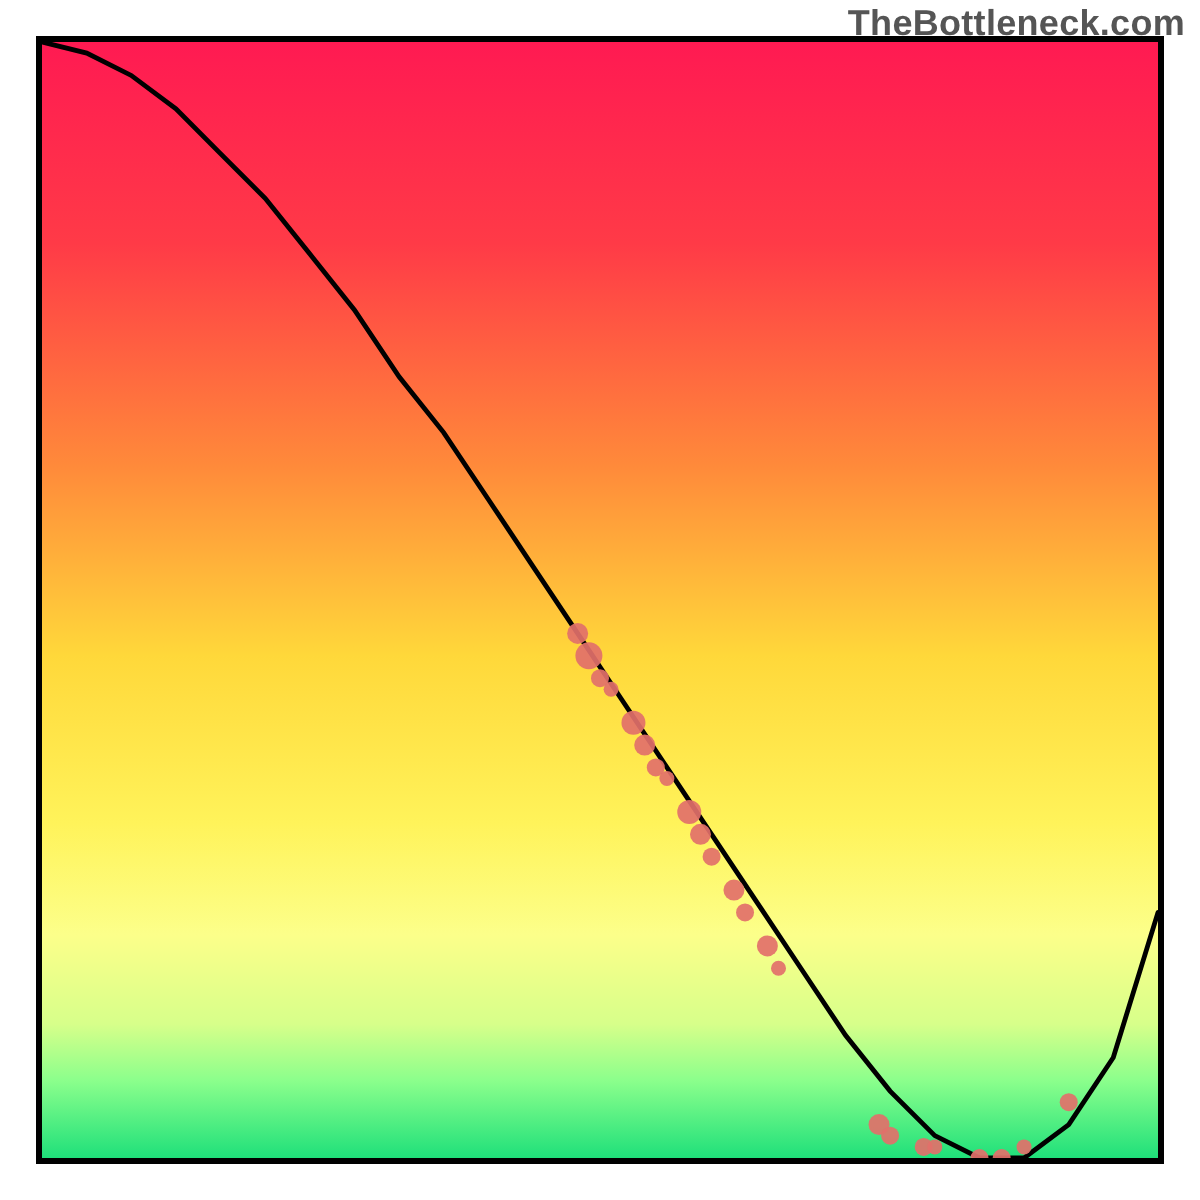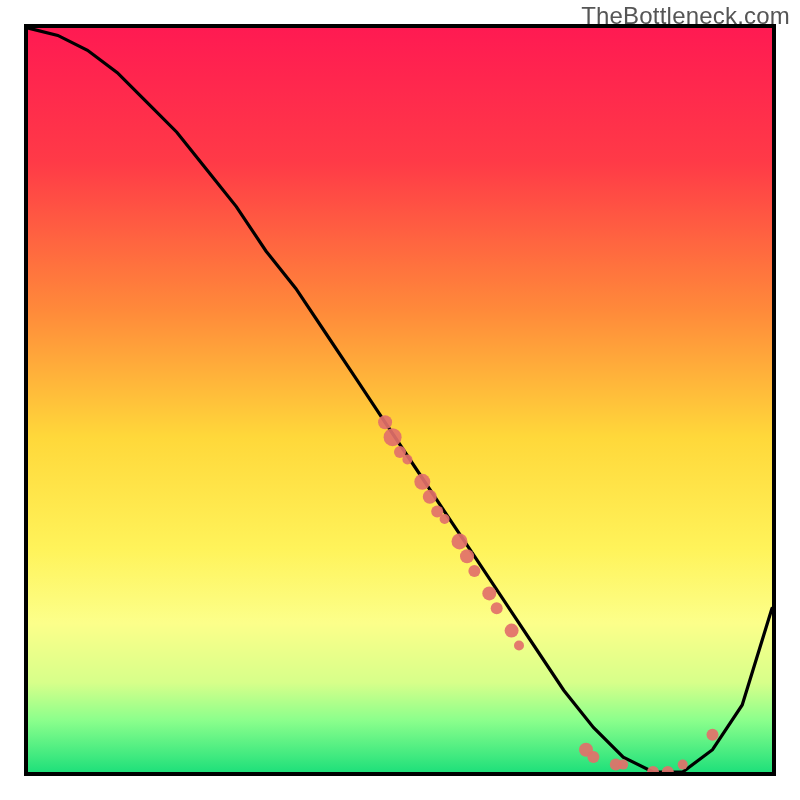--- a/index.html
+++ b/index.html
@@ -13,21 +13,21 @@
   .stage {
     position: relative;
     width: 800px;
     height: 800px;
   }
   .watermark {
     position: absolute;
     top: 2px;
     right: 10px;
     font-size: 24px;
-    font-weight: 400;
+    font-weight: 700;
     color: #555555;
     letter-spacing: 0.2px;
   }
   .panel {
     position: absolute;
     left: 24px;
     top: 24px;
     width: 752px;
     height: 752px;
     box-sizing: border-box;

